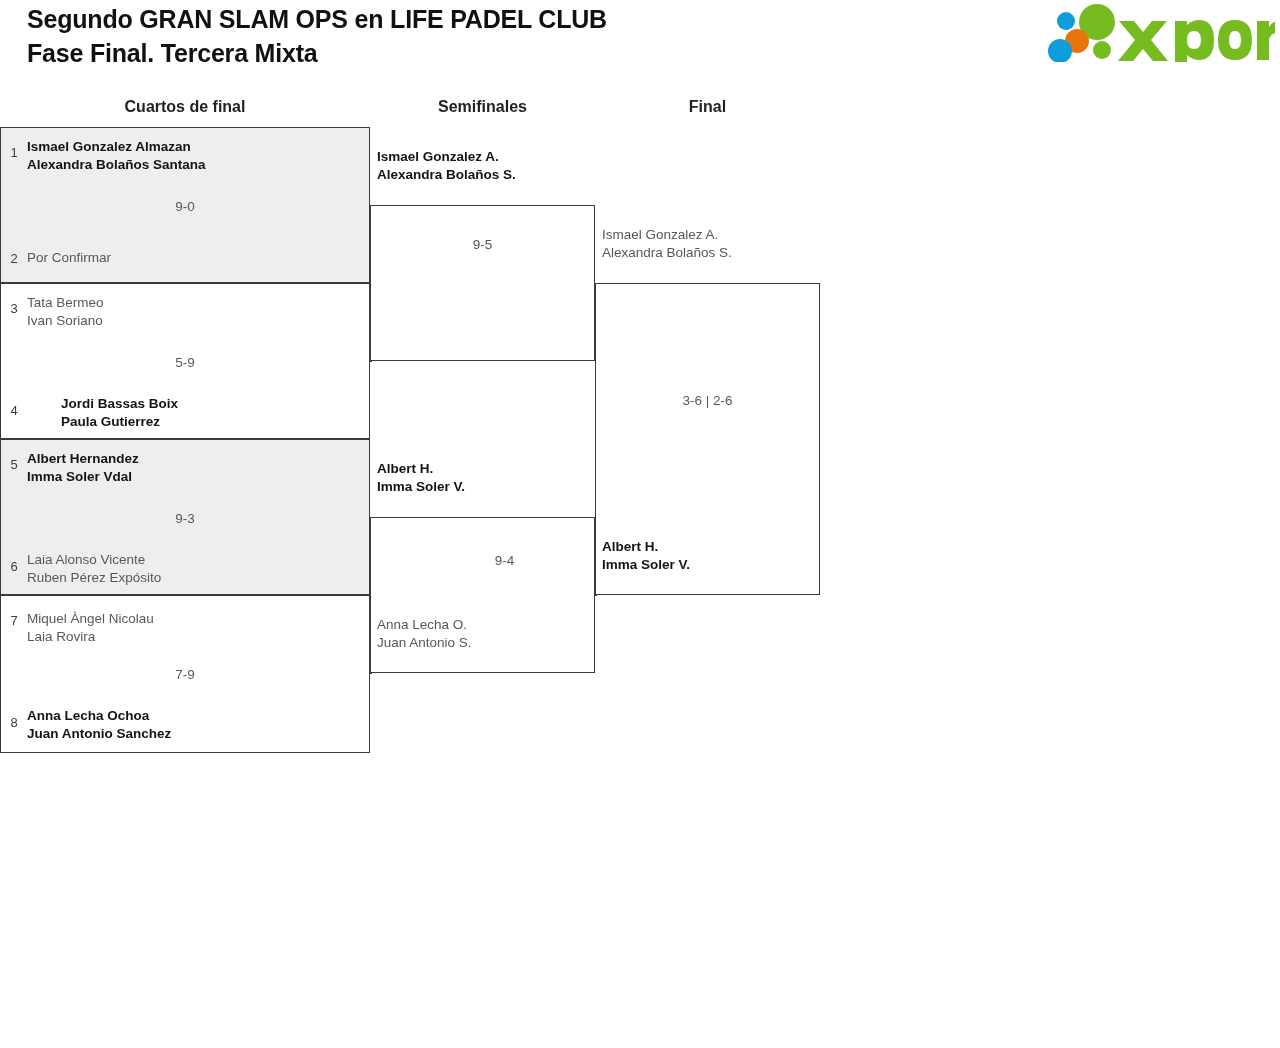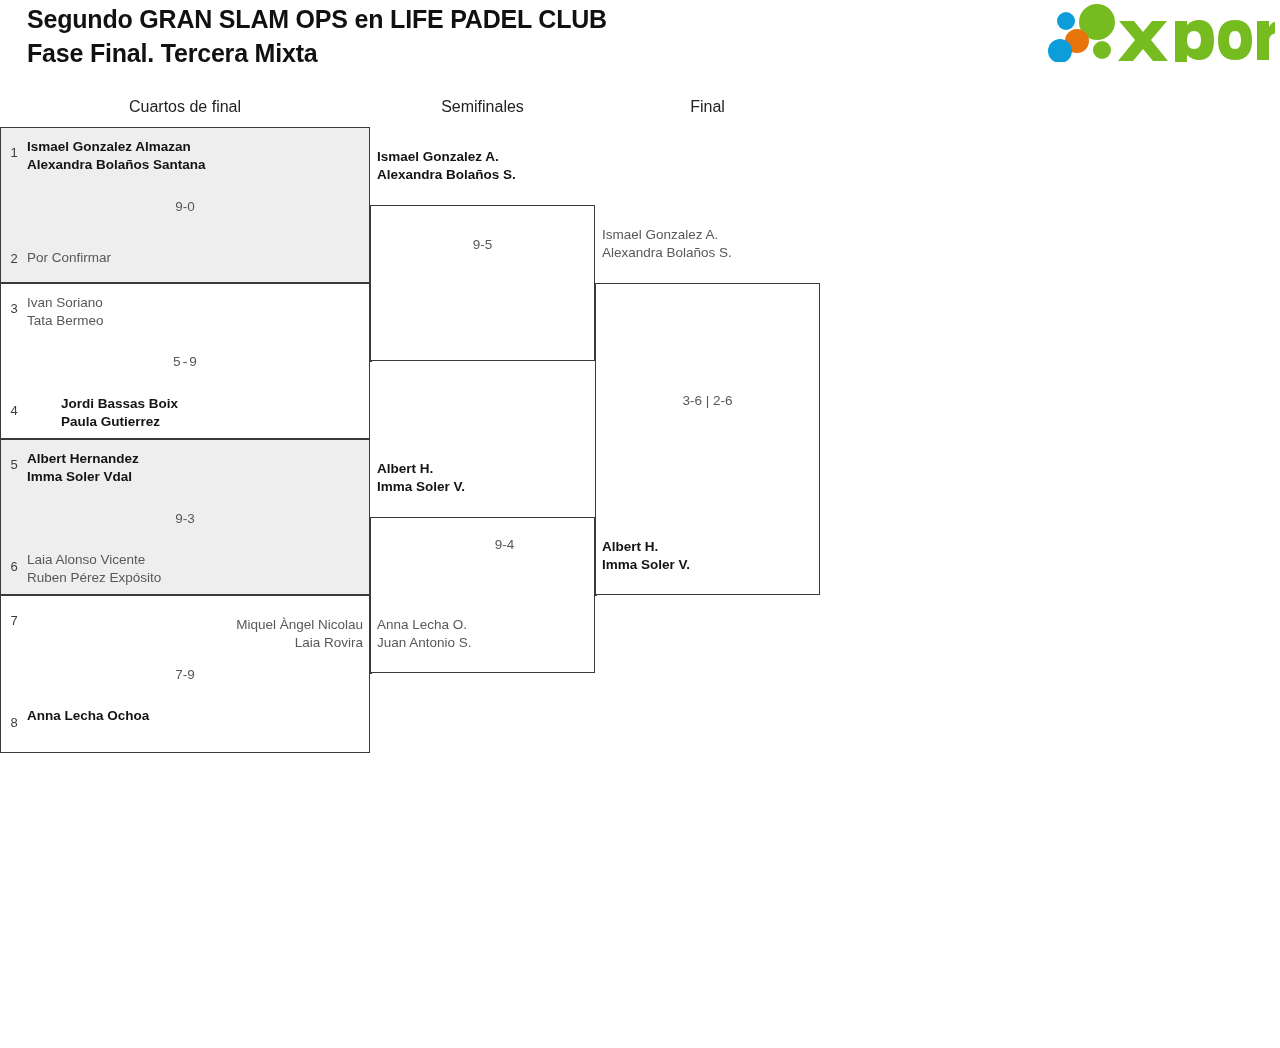--- a/index.html
+++ b/index.html
@@ -40,21 +40,21 @@
   }
   #brand-logo svg { display: block; }
 
   
   .round-header {
     position: absolute;
     text-align: center;
     font-size: 16px;
     line-height: 20px;
     color: #222222;
-    font-weight: 400;
+    font-weight: 700;
     white-space: nowrap;
   }
   #round-header-0 { left: 0px;   top: 97px; width: 370px; }
   #round-header-1 { left: 370px; top: 97px; width: 225px; }
   #round-header-2 { left: 595px; top: 97px; width: 225px; }
 
   
   #bracket {
     position: absolute;
     left: 0px;
@@ -170,24 +170,24 @@
     <div class="score" style="top:71px;">9-0</div>
     <div class="seed" style="top:123px;">2</div>
     <div class="team loser" style="top:121px;">
       <span class="pl">Por Confirmar</span>
     </div>
   </div>
 
   <div class="match r0 plain" style="left:0px; top:156px; width:370px; height:156px;">
     <div class="seed" style="top:17px;">3</div>
     <div class="team loser" style="top:10px;">
+      <span class="pl">Tata Bermeo</span>
       <span class="pl">Ivan Soriano</span>
-      <span class="pl">Tata Bermeo</span>
-    </div>
-    <div class="score" style="top:71px;font-family:Liberation Mono, monospace;">5-9</div>
+    </div>
+    <div class="score" style="top:71px;">5-9</div>
     <div class="seed" style="top:119px;">4</div>
     <div class="team winner" style="top:111px;margin-left:34px;">
       <span class="pl">Jordi Bassas Boix</span>
       <span class="pl">Paula Gutierrez</span>
     </div>
   </div>
 
   <div class="match r0 shaded" style="left:0px; top:312px; width:370px; height:156px;">
     <div class="seed" style="top:17px;">5</div>
     <div class="team winner" style="top:10px;">
@@ -197,45 +197,46 @@
     <div class="score" style="top:71px;">9-3</div>
     <div class="seed" style="top:119px;">6</div>
     <div class="team loser" style="top:111px;">
       <span class="pl">Laia Alonso Vicente</span>
       <span class="pl">Ruben Pérez Expósito</span>
     </div>
   </div>
 
   <div class="match r0 plain" style="left:0px; top:468px; width:370px; height:158px;">
     <div class="seed" style="top:17px;">7</div>
-    <div class="team loser" style="top:20px;text-align:right;">
+    <div class="team loser" style="top:14px;">
       <span class="pl">Miquel Àngel Nicolau</span>
       <span class="pl">Laia Rovira</span>
     </div>
     <div class="score" style="top:71px;">7-9</div>
     <div class="seed" style="top:119px;">8</div>
     <div class="team winner" style="top:111px;">
       <span class="pl">Anna Lecha Ochoa</span>
+      <span class="pl">Juan Antonio Sanchez</span>
     </div>
   </div>
 
   <div class="match r1" style="left:370px; top:78px; width:225px; height:156px;">
     <div class="team winner" style="left:6px; top:-58px;">
       <span class="pl">Ismael Gonzalez A.</span>
       <span class="pl">Alexandra Bolaños S.</span>
     </div>
     <div class="score" style="top:31px;">9-5</div>
   </div>
 
   <div class="match r1" style="left:370px; top:390px; width:225px; height:156px;">
     <div class="team winner" style="left:6px; top:-58px;">
       <span class="pl">Albert H.</span>
       <span class="pl">Imma Soler V.</span>
     </div>
-    <div class="score" style="top:19px;margin-left:44px;">9-4</div>
+    <div class="score" style="top:35px;margin-left:44px;">9-4</div>
     <div class="team loser" style="left:6px; top:98px;">
       <span class="pl">Anna Lecha O.</span>
       <span class="pl">Juan Antonio S.</span>
     </div>
   </div>
 
   <div class="match r2" style="left:595px; top:156px; width:225px; height:312px;">
     <div class="team loser" style="left:6px; top:-58px;">
       <span class="pl">Ismael Gonzalez A.</span>
       <span class="pl">Alexandra Bolaños S.</span>

